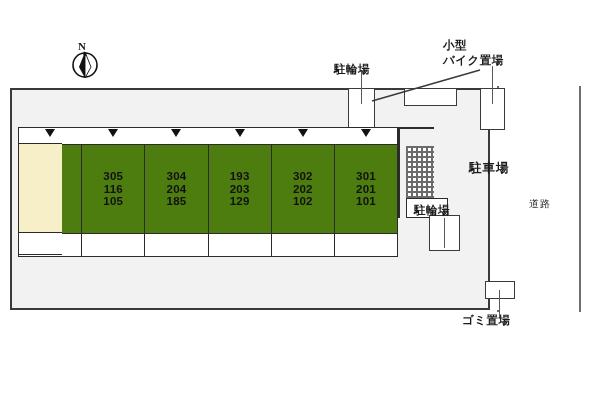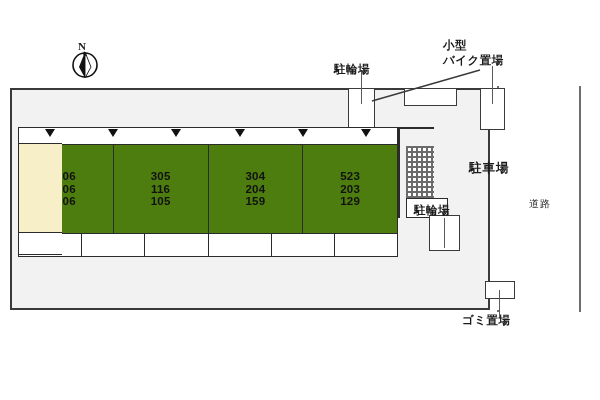--- a/index.html
+++ b/index.html
@@ -193,28 +193,42 @@
           <div class="unit-nums">
             <span>305</span>
             <span>116</span>
             <span>105</span>
           </div>
         </div>
         <div class="unit">
           <div class="unit-nums">
             <span>304</span>
             <span>204</span>
-            <span>159</span>
-          </div>
-        </div>
-        <div class="unit">
-          <div class="unit-nums">
-            <span>523</span>
+            <span>185</span>
+          </div>
+        </div>
+        <div class="unit">
+          <div class="unit-nums">
+            <span>193</span>
             <span>203</span>
             <span>129</span>
+          </div>
+        </div>
+        <div class="unit">
+          <div class="unit-nums">
+            <span>302</span>
+            <span>202</span>
+            <span>102</span>
+          </div>
+        </div>
+        <div class="unit">
+          <div class="unit-nums">
+            <span>301</span>
+            <span>201</span>
+            <span>101</span>
           </div>
         </div>
       </div>
     <div class="balcony-row" id="balcony-row">
         <div class="balcony"></div>
         <div class="balcony"></div>
         <div class="balcony"></div>
         <div class="balcony"></div>
         <div class="balcony"></div>
         <div class="balcony"></div>

